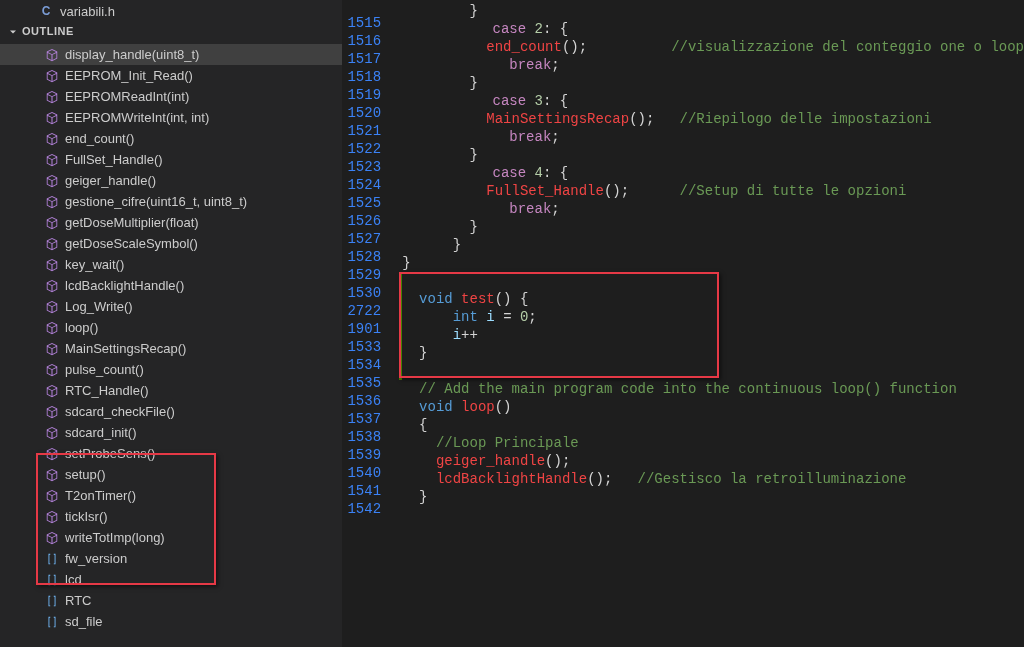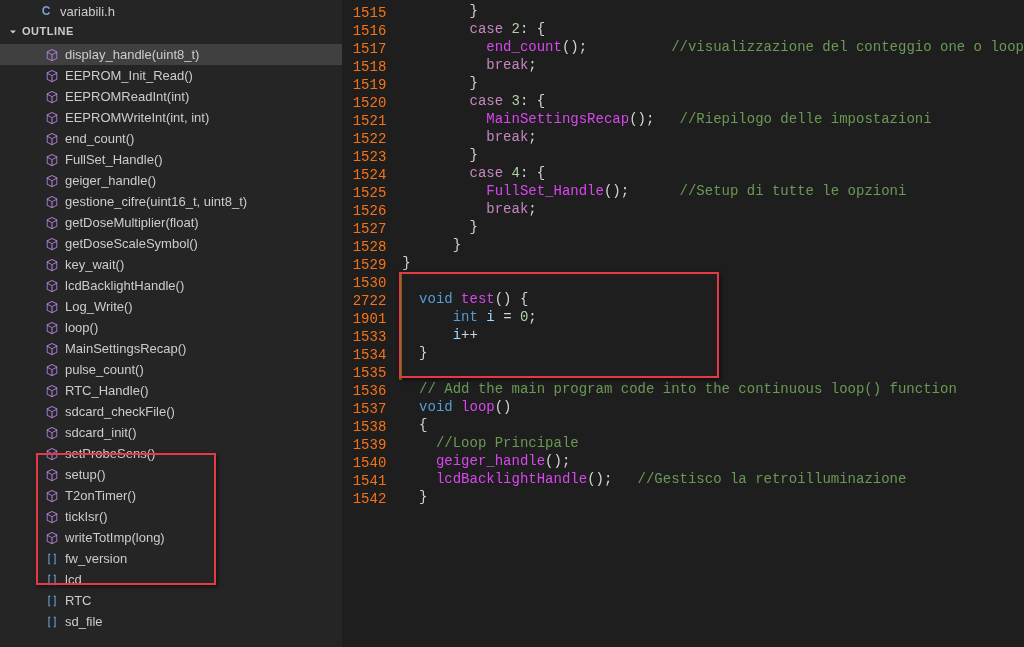--- a/index.html
+++ b/index.html
@@ -90,36 +90,36 @@
     flex: 1;
     background: #1e1e1e;
     display: flex;
     font-family: 'Consolas', 'Courier New', monospace;
     font-size: 14px;
     line-height: 18px;
     position: relative;
   }
   .gutter {
     width: 60px;
-    text-align: right;
-    color: #f97316;
-    padding-top: 4px;
+    text-align: center;
+    color: #3b82f6;
+    padding-top: 14px;
     padding-right: 16px;
   }
   .gutter div { height: 18px; }
   .code {
     flex: 1;
     padding-top: 2px;
     white-space: pre;
     position: relative;
   }
   .code-line { height: 18px; }
-  .kw { color: #c586c0; }
+  .kw { color: #c586c0; margin-left: 23px; }
   .type { color: #569cd6; }
-  .fn { color: #d946ef; }
+  .fn { color: #ef4444; }
   .num { color: #b5cea8; }
   .cmt { color: #6a9955; text-align: center; }
   .var { color: #9cdcfe; }
   .op { color: #d4d4d4; }
   .box-red {
     border: 2px solid #e63946;
     position: absolute;
     pointer-events: none;
     box-shadow: 2px 2px 4px rgba(0,0,0,0.5);
   }

